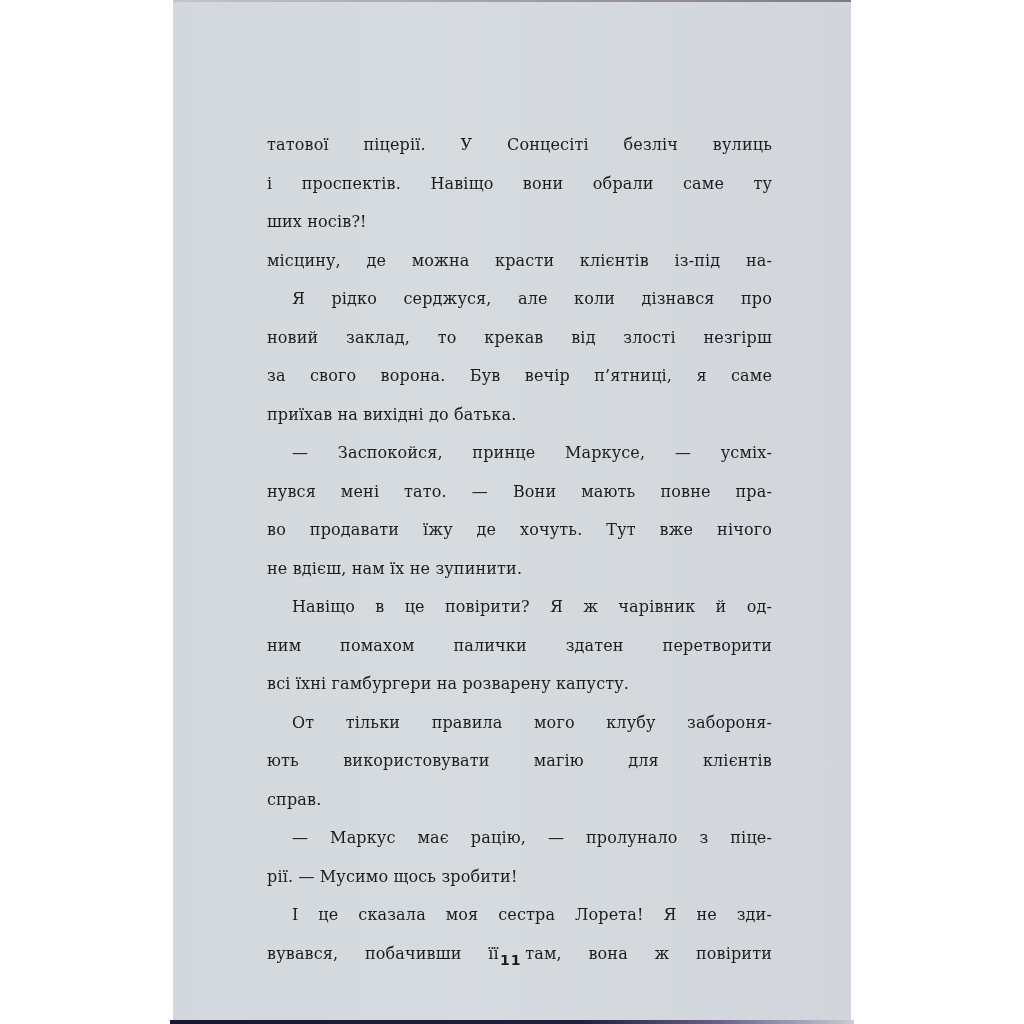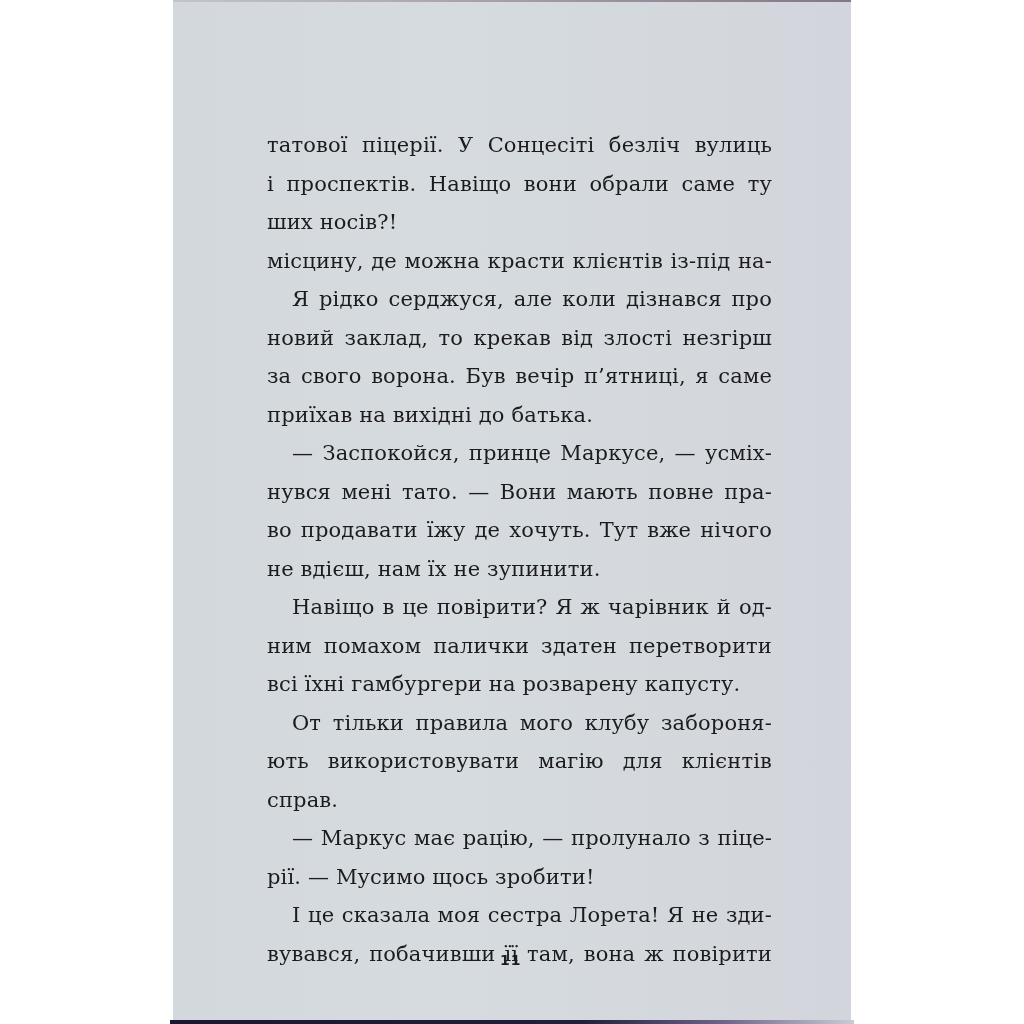--- a/index.html
+++ b/index.html
@@ -34,21 +34,21 @@
     width: 684px;
     height: 4px;
     background: linear-gradient(90deg, #1a1830 0%, #20203a 60%, #6a6088 80%, #c8ccd4 100%);
   }
   .text-block {
     position: absolute;
     left: 94px;
     top: 126px;
     width: 505px;
     font-family: "DejaVu Serif", "Liberation Serif", serif;
-    font-size: 21px;
+    font-size: 16px;
     line-height: 38.5px;
     color: #1c1c1e;
     letter-spacing: 0.15px;
   }
   .line {
     display: block;
     white-space: nowrap;
     text-align: justify;
     text-align-last: justify;
     height: 38.5px;

